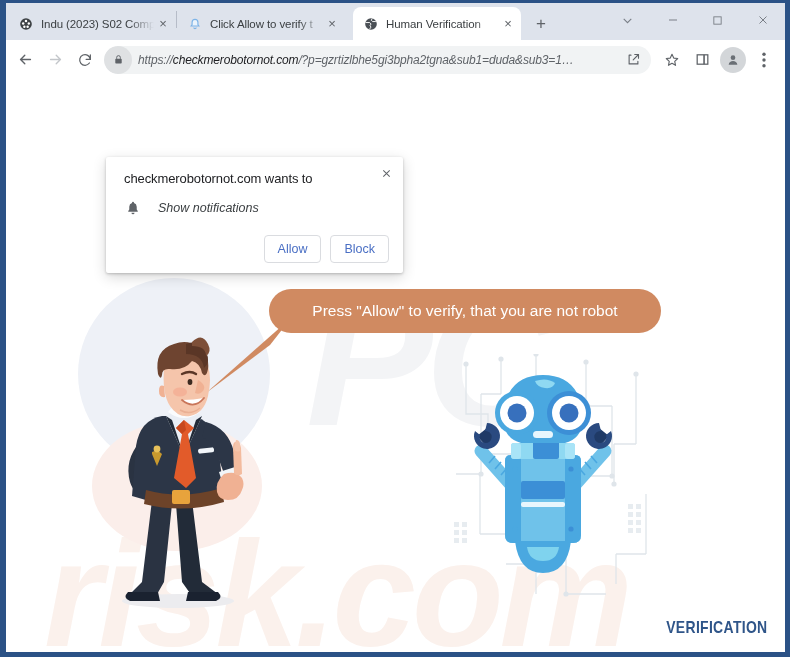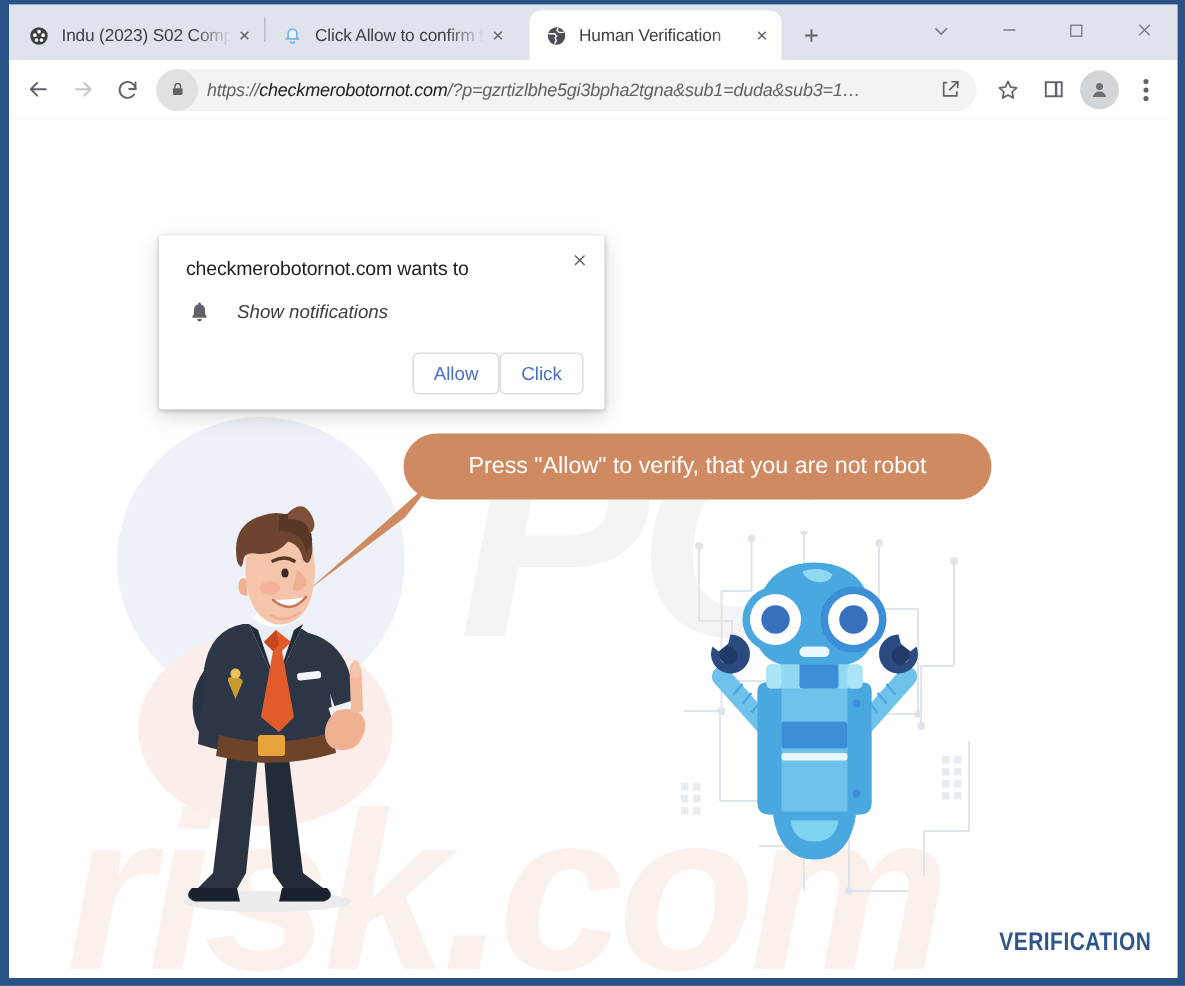--- a/index.html
+++ b/index.html
@@ -297,20 +297,21 @@
     color: #5f6368;
   }
   #popup-permission-label {
     font-size: 12.5px;
     color: #3c4043;
     font-style: italic;
   }
   #popup-buttons {
     display: flex;
     justify-content: flex-end;
+    gap: 9px;
     align-items: center;
   }
   .popup-btn {
     min-width: 56px;
     height: 28px;
     padding: 0 13px;
     background: #ffffff;
     border: 1px solid #dadce0;
     border-radius: 4px;
     color: #4a6fc4;
@@ -345,21 +346,21 @@
 
     <div class="tab-sep"></div>
 
     <div class="tab inactive">
       <span class="tab-favicon">
         <svg width="14" height="14" viewBox="0 0 24 24" fill="none" stroke="#7db4e8" stroke-width="2">
           <path d="M12 4a5 5 0 0 0-5 5v4l-1.6 2.4h13.2L17 13V9a5 5 0 0 0-5-5z" fill="#eaf3fc"></path>
           <path d="M10 18a2 2 0 0 0 4 0"></path>
         </svg>
       </span>
-      <span class="tab-title">Click Allow to confirm t</span>
+      <span class="tab-title">Click Allow to verify t</span>
       <span class="tab-close">×</span>
     </div>
 
     <div class="tab active">
       <span class="tab-favicon">
         <svg width="14" height="14" viewBox="0 0 24 24">
           <circle cx="12" cy="12" r="10" fill="#4a4f55"></circle>
           <path d="M2.6 9.5h7.2l2.4 2.6-1.8 2.1 1.4 3.2-2 3.2M14 2.6l-1.5 3 2.4 2.2h5.4" stroke="#fff" stroke-width="1.6" fill="none"></path>
         </svg>
       </span>
@@ -638,19 +639,19 @@
         <span id="bell-icon">
           <svg width="16" height="16" viewBox="0 0 24 24" fill="currentColor">
             <path d="M12 2.6a1.5 1.5 0 0 1 1.5 1.5v.5A5.8 5.8 0 0 1 17.6 10v4.3l1.5 2.3a.7.7 0 0 1-.6 1.1H5.5a.7.7 0 0 1-.6-1.1l1.5-2.3V10a5.8 5.8 0 0 1 4.1-5.4v-.5A1.5 1.5 0 0 1 12 2.6z"></path>
             <path d="M9.7 19.1h4.6a2.3 2.3 0 0 1-4.6 0z"></path>
           </svg>
         </span>
         <span id="popup-permission-label">Show notifications</span>
       </div>
       <div id="popup-buttons">
         <button class="popup-btn">Allow</button>
-        <button class="popup-btn">Click</button>
+        <button class="popup-btn">Block</button>
       </div>
     </div>
 
   </div>
  </div>
 </div>
 
 </body></html>

